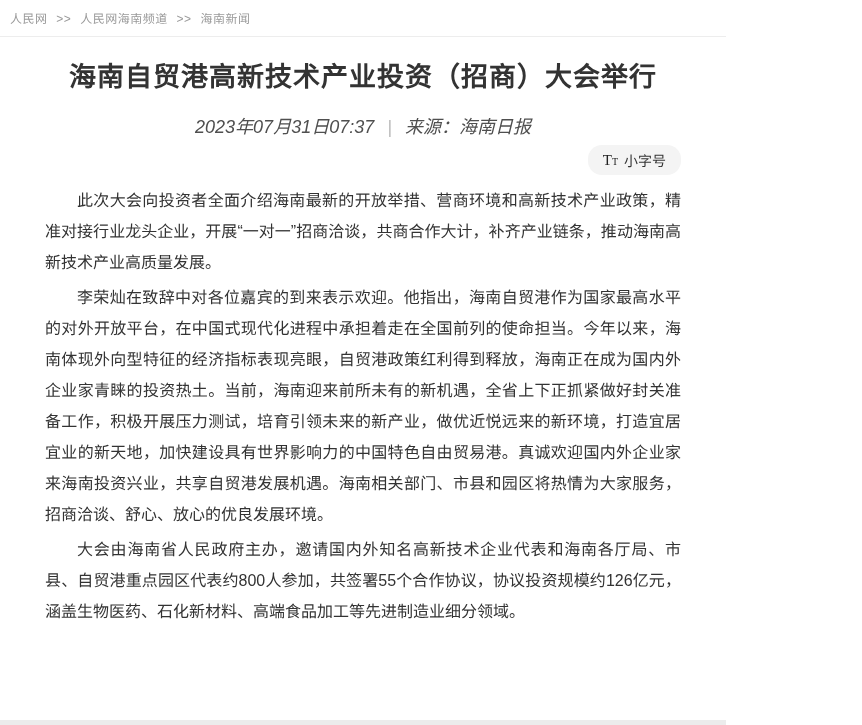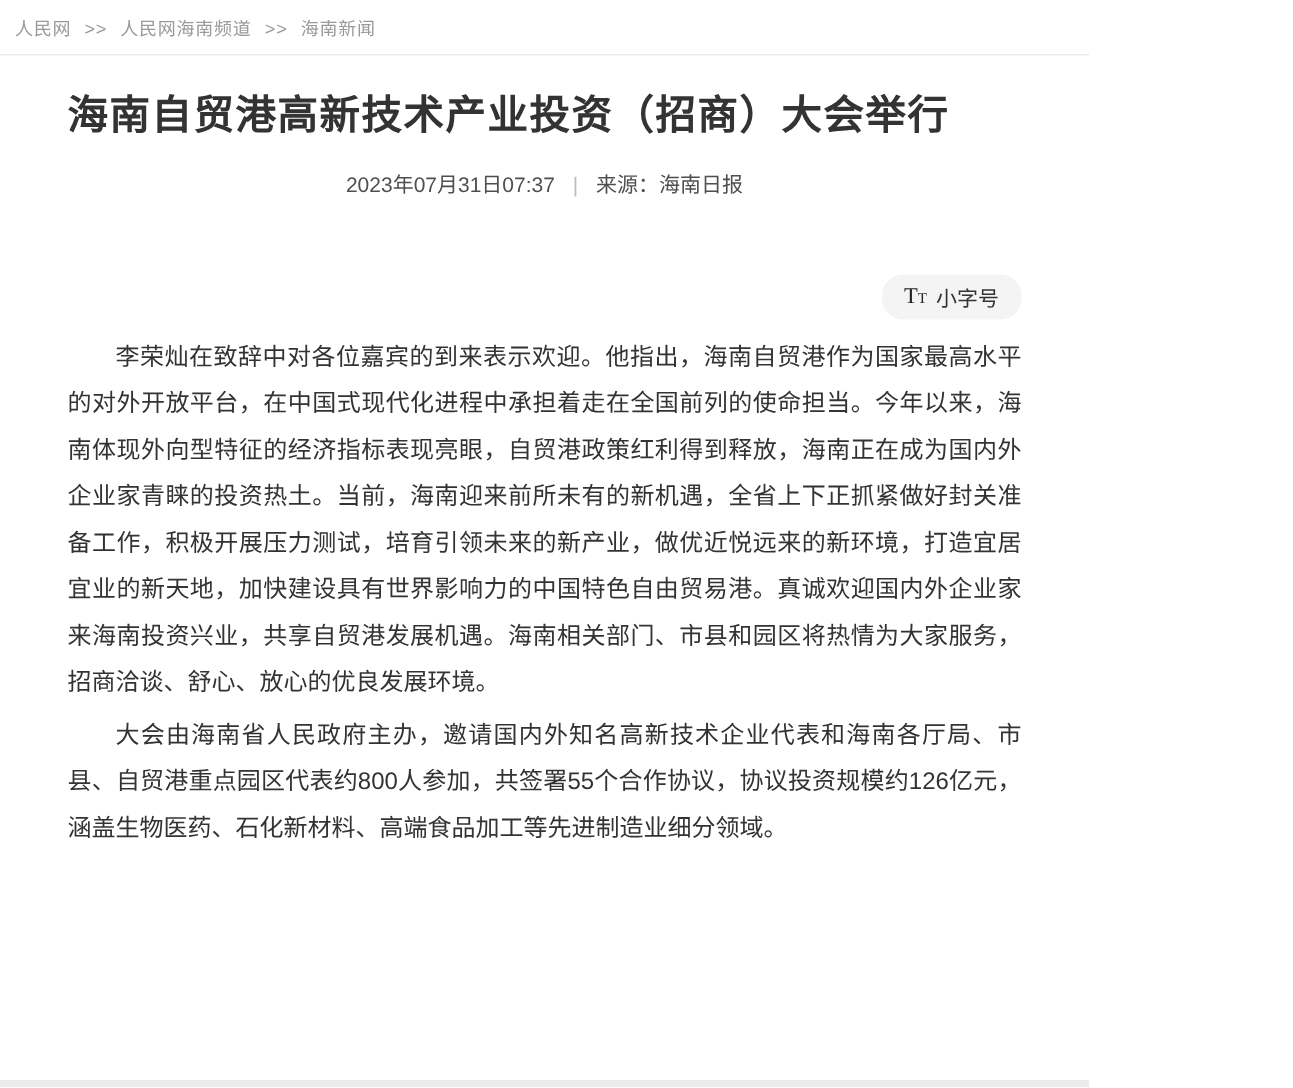--- a/index.html
+++ b/index.html
@@ -13,33 +13,33 @@
   .page{width:726px; height:725px; position:relative; overflow:hidden; background:var(--page_bg);}
 
   .breadcrumb{padding:9px 12px 10px 10px; font-size:12px; color:var(--breadcrumb_text); letter-spacing:.5px;}
   .breadcrumb a{color:var(--breadcrumb_text); text-decoration:none; cursor:pointer;}
   .breadcrumb .sep{margin:0 5px; color:var(--breadcrumb_text);}
 
   .divider{border-top:1px solid var(--divider); width:100%;}
 
   .article{width:636px; margin:0 auto;}
 
-  h1.title{margin-top:24px; text-align:left; font-size:27px; line-height:32px;
+  h1.title{margin-top:24px; text-align:center; font-size:27px; line-height:32px;
            font-weight:600; color:var(--title_text); letter-spacing:1px;}
 
   .subtitle{margin-top:11px; text-align:center; font-size:14px; color:var(--subtitle_text);}
 
-  .meta{margin-top:19px; text-align:center; font-size:14px; color:var(--meta_text);}
+  .meta{margin-top:19px; text-align:center; font-size:18px; color:var(--meta_text);font-style:italic;}
   .meta .meta-sep{margin:0 8px; color:#bbbbbb;}
   .meta a{color:var(--meta_text); text-decoration:none; cursor:pointer;}
 
   .toolbar{margin-top:7px; display:flex; justify-content:flex-end;}
   .font-size-pill{display:inline-flex; align-items:center; gap:6px; background:var(--pill_bg);
                   border:none; border-radius:14px; padding:5px 15px; font-size:14px;
-                  color:var(--body_text); cursor:pointer; font-family:inherit;margin-top:44px;}
+                  color:var(--body_text); cursor:pointer; font-family:inherit;}
   .font-size-pill .tt{font-family:"Liberation Serif","DejaVu Serif",serif; color:#222;}
   .font-size-pill .t-big{font-size:15px;}
   .font-size-pill .t-small{font-size:10px;}
 
   .body-text{margin-top:10px; font-size:16px; line-height:31px; color:var(--body_text);
              text-align:justify;}
   .body-text p{text-indent:2em; margin-bottom:4px;}
 
   .bottom-strip{position:absolute; left:0; right:0; bottom:0; height:5px; background:var(--bottom_strip);}
 </style>
@@ -70,20 +70,21 @@
     </div>
 
     <div class="toolbar">
       <button class="font-size-pill">
         <span class="tt"><span class="t-big">T</span><span class="t-small">T</span></span>
         <span>小字号</span>
       </button>
     </div>
 
     <div class="body-text">
+      <p>此次大会向投资者全面介绍海南最新的开放举措、营商环境和高新技术产业政策，精准对接行业龙头企业，开展“一对一”招商洽谈，共商合作大计，补齐产业链条，推动海南高新技术产业高质量发展。</p>
       <p>李荣灿在致辞中对各位嘉宾的到来表示欢迎。他指出，海南自贸港作为国家最高水平的对外开放平台，在中国式现代化进程中承担着走在全国前列的使命担当。今年以来，海南体现外向型特征的经济指标表现亮眼，自贸港政策红利得到释放，海南正在成为国内外企业家青睐的投资热土。当前，海南迎来前所未有的新机遇，全省上下正抓紧做好封关准备工作，积极开展压力测试，培育引领未来的新产业，做优近悦远来的新环境，打造宜居宜业的新天地，加快建设具有世界影响力的中国特色自由贸易港。真诚欢迎国内外企业家来海南投资兴业，共享自贸港发展机遇。海南相关部门、市县和园区将热情为大家服务，招商洽谈、舒心、放心的优良发展环境。</p>
       <p>大会由海南省人民政府主办，邀请国内外知名高新技术企业代表和海南各厅局、市县、自贸港重点园区代表约800人参加，共签署55个合作协议，协议投资规模约126亿元，涵盖生物医药、石化新材料、高端食品加工等先进制造业细分领域。</p>
 
     </div>
 
   </div>
 
   <div class="bottom-strip"></div>
 
 </div>

